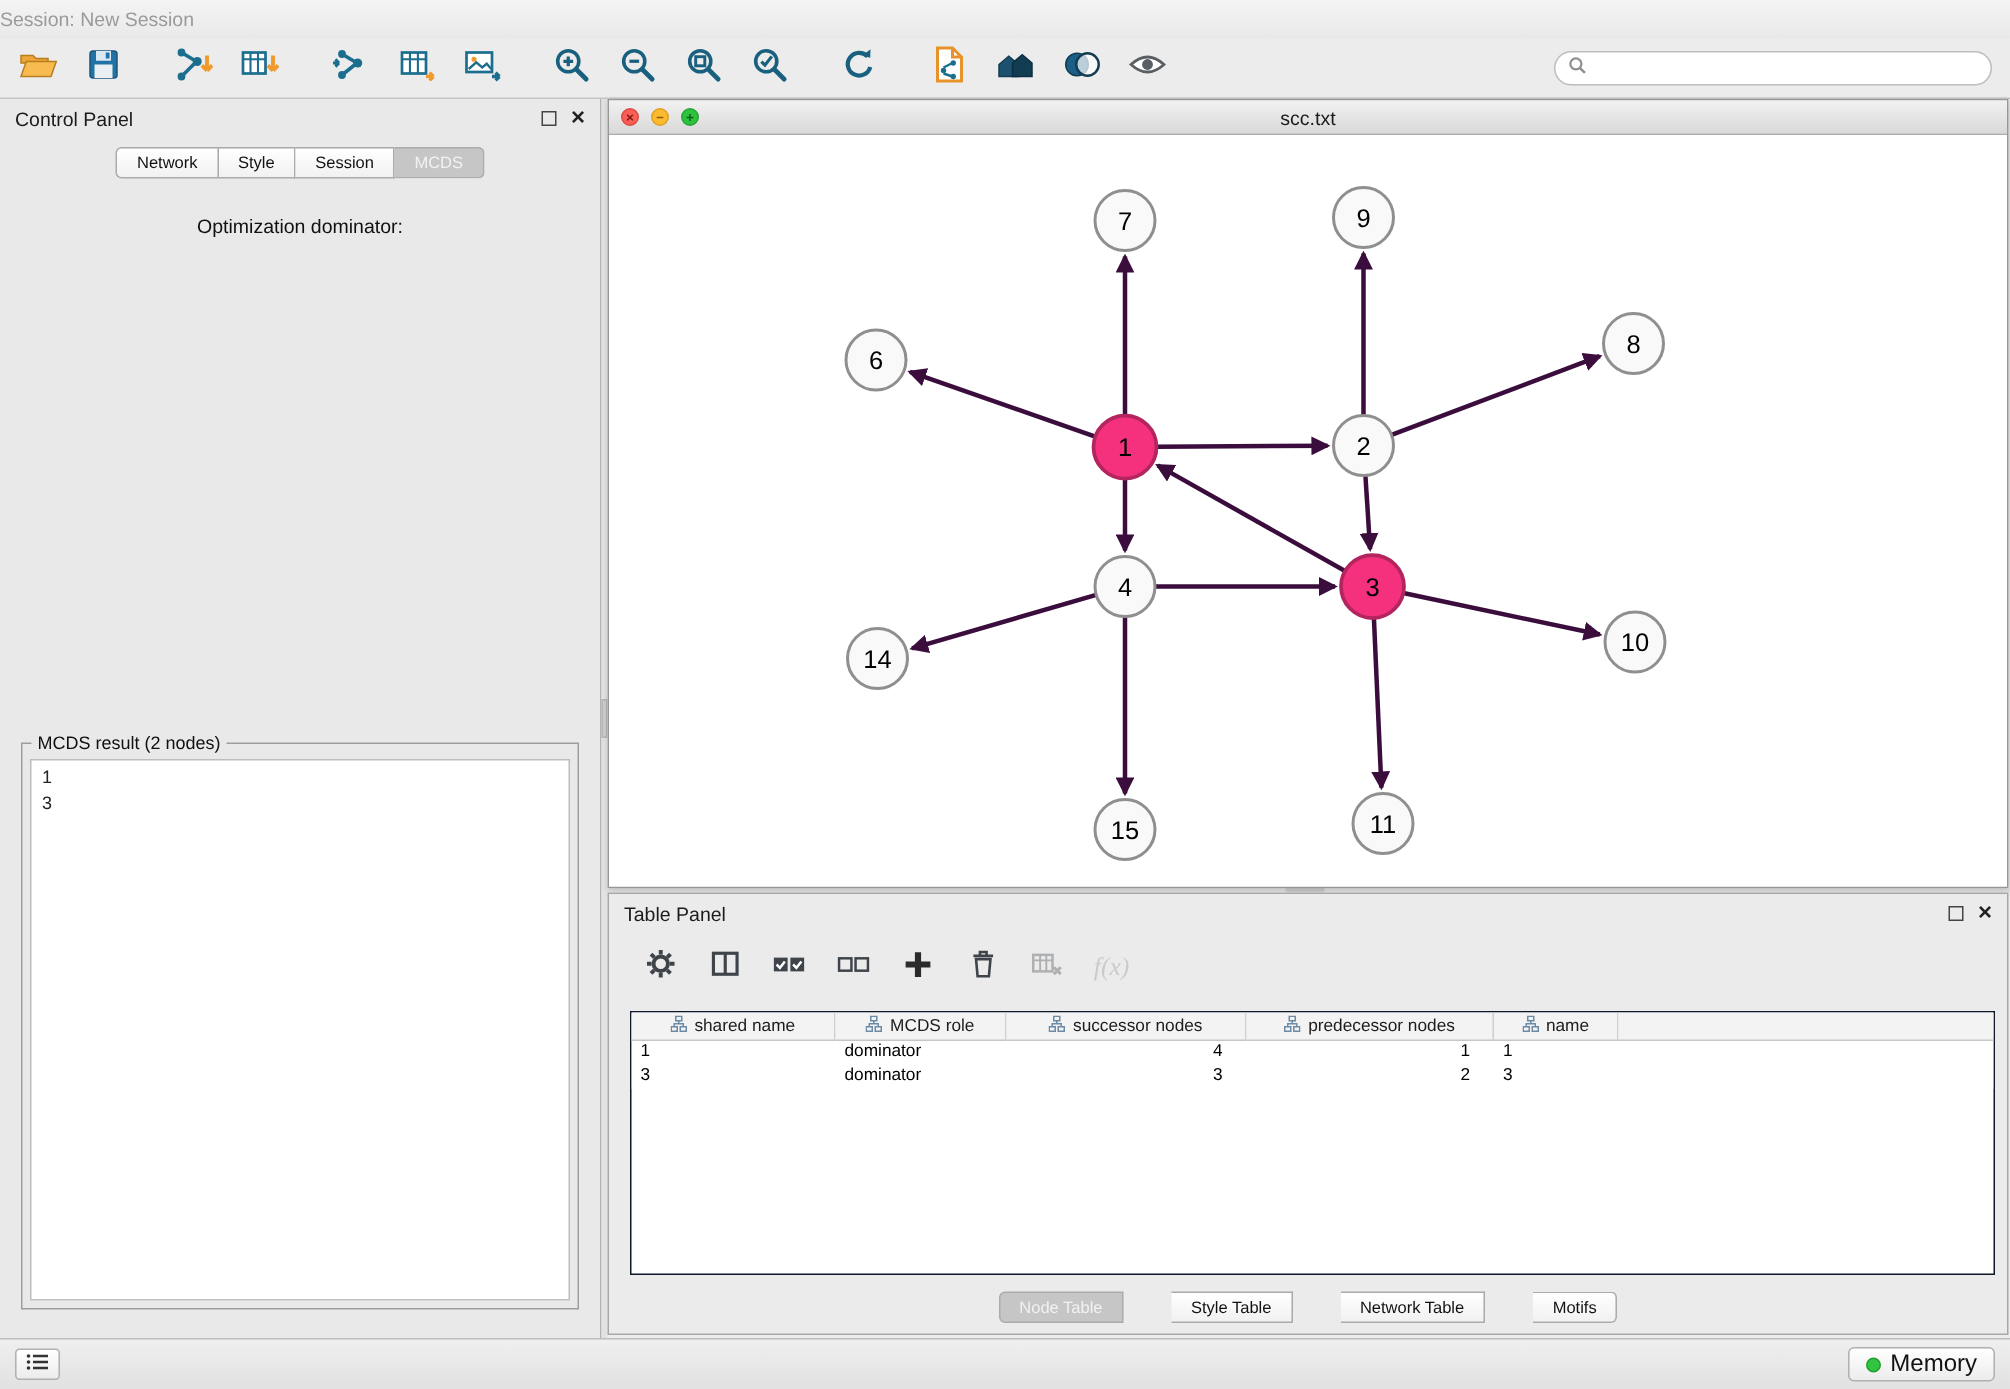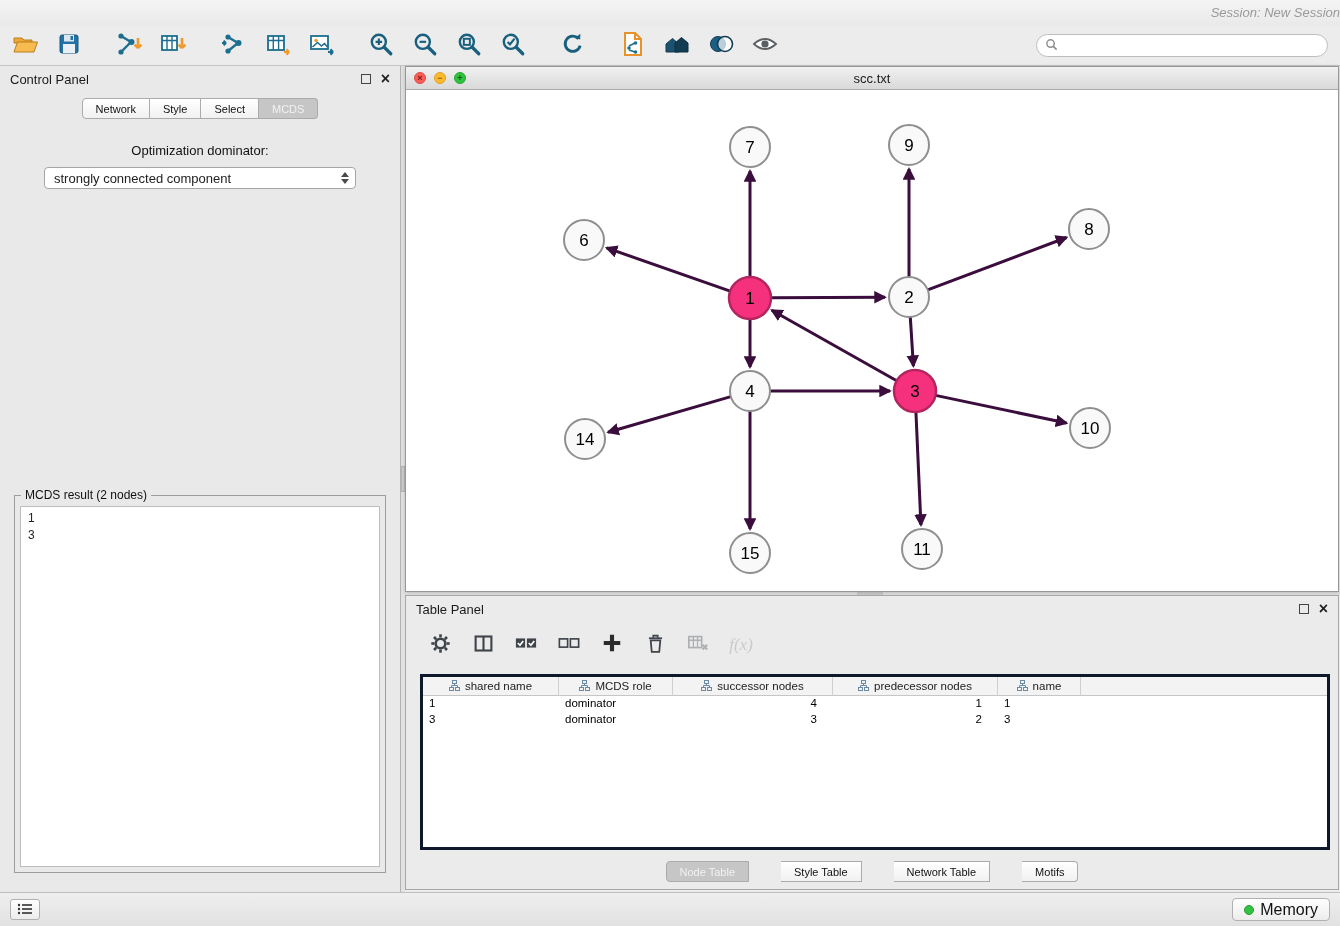--- a/index.html
+++ b/index.html
@@ -1,22 +1,22 @@
 <!DOCTYPE html>
 <html><head>
 <meta charset="utf-8">
 <style>
   *{margin:0;padding:0;box-sizing:border-box;}
   body{width:1340px;height:926px;position:relative;overflow:hidden;
        font-family:"Liberation Sans","DejaVu Sans",sans-serif;background:#ececec;color:#222;}
 
   
   .titlebar{position:absolute;left:0;top:0;width:100%;height:26px;
-    background:linear-gradient(#f4f4f4,#e9e9e9);text-align:right;line-height:26px;
-    font-size:13px;color:#9a9a9a;font-style:italic;}
+    background:linear-gradient(#f4f4f4,#e9e9e9);text-align:left;line-height:26px;
+    font-size:13px;color:#9a9a9a;}
 
   
   .toolbar{position:absolute;left:0;top:26px;width:100%;height:40px;display:flex;align-items:center;
     padding:0 10px;border-bottom:1px solid #c4c4c4;background:#ececec;}
   .tb-group{display:flex;align-items:center;gap:14px;margin-right:30px;}
   .tb-btn{width:30px;height:30px;display:flex;align-items:center;justify-content:center;cursor:pointer;}
   .search-wrap{margin-left:auto;margin-right:2px;}
   .search-box{width:292px;height:23px;border:1px solid #bdbdbd;border-radius:12px;background:#fff;
     display:flex;align-items:center;padding:0 8px;gap:5px;}
   .search-box input{border:none;outline:none;flex:1;font-size:12px;background:transparent;font-family:inherit;}
@@ -73,21 +73,21 @@
   .net-canvas{position:relative;width:932px;height:501px;background:#fff;}
   svg text{font-family:"Liberation Sans","DejaVu Sans",sans-serif;}
 
   
   .table-panel{position:absolute;left:405px;top:595px;width:934px;height:295px;background:#ebebeb;
     border:1px solid #a8a8a8;}
   .tp-toolbar{display:flex;align-items:center;gap:19px;padding:0 0 0 22px;height:38px;margin-top:4px;}
   .tp-icon{display:flex;align-items:center;justify-content:center;width:24px;height:24px;cursor:pointer;}
   .tp-icon.disabled{opacity:.35;cursor:default;}
   .fx-label{font-family:"Liberation Serif","DejaVu Serif",serif;font-style:italic;font-size:17px;color:#8f8f8f;}
-  .data-table{position:absolute;left:14px;right:8px;top:78px;height:176px;background:#fff;border:3px solid #0f172a;
+  .data-table{position:absolute;left:14px;right:8px;top:78px;height:176px;background:#fff;border:1px solid #0f172a;
     overflow:hidden;}
   .tbl-header{display:flex;height:19px;background:#f3f3f3;}
   .th{display:flex;align-items:center;justify-content:center;gap:5px;font-size:11.5px;color:#1c1c1c;
     border-right:1px solid #cfcfcf;border-bottom:1px solid #c6c6c6;background:#f3f3f3;cursor:pointer;}
   .th.filler{border-right:none;cursor:default;}
   .tbl-row{display:flex;height:16px;background:#fff;}
   .td{font-size:11.5px;padding:1px 6px;white-space:nowrap;color:#000;}
   .tp-tabs{position:absolute;left:0;right:0;bottom:7px;display:flex;justify-content:center;gap:32px;}
 
   
@@ -293,33 +293,26 @@
     <span>Control Panel</span>
     <span class="hdr-icons">
       <span class="float-icon"></span>
       <span class="close-icon">×</span>
     </span>
   </div>
 
   <div class="seg-tabs">
       <button class="seg-tab">Network</button>
       <button class="seg-tab">Style</button>
-      <button class="seg-tab">Select</button>
+      <button class="seg-tab">Session</button>
       <button class="seg-tab active">MCDS</button>
     </div>
 
   <div class="opt-label">Optimization dominator:</div>
 
-  <div class="dropdown">
-    <span>strongly connected component</span>
-    <span class="dd-arrows">
-      <span class="arr-up"></span>
-        <span class="arr-dn"></span>
-    </span>
-  </div>
 
 
   <div class="result-box">
     <div class="result-title">MCDS result (2 nodes)</div>
     <div class="result-inner">
         <div class="result-line">1</div>
         <div class="result-line">3</div>
       </div>
   </div>
 </div>

